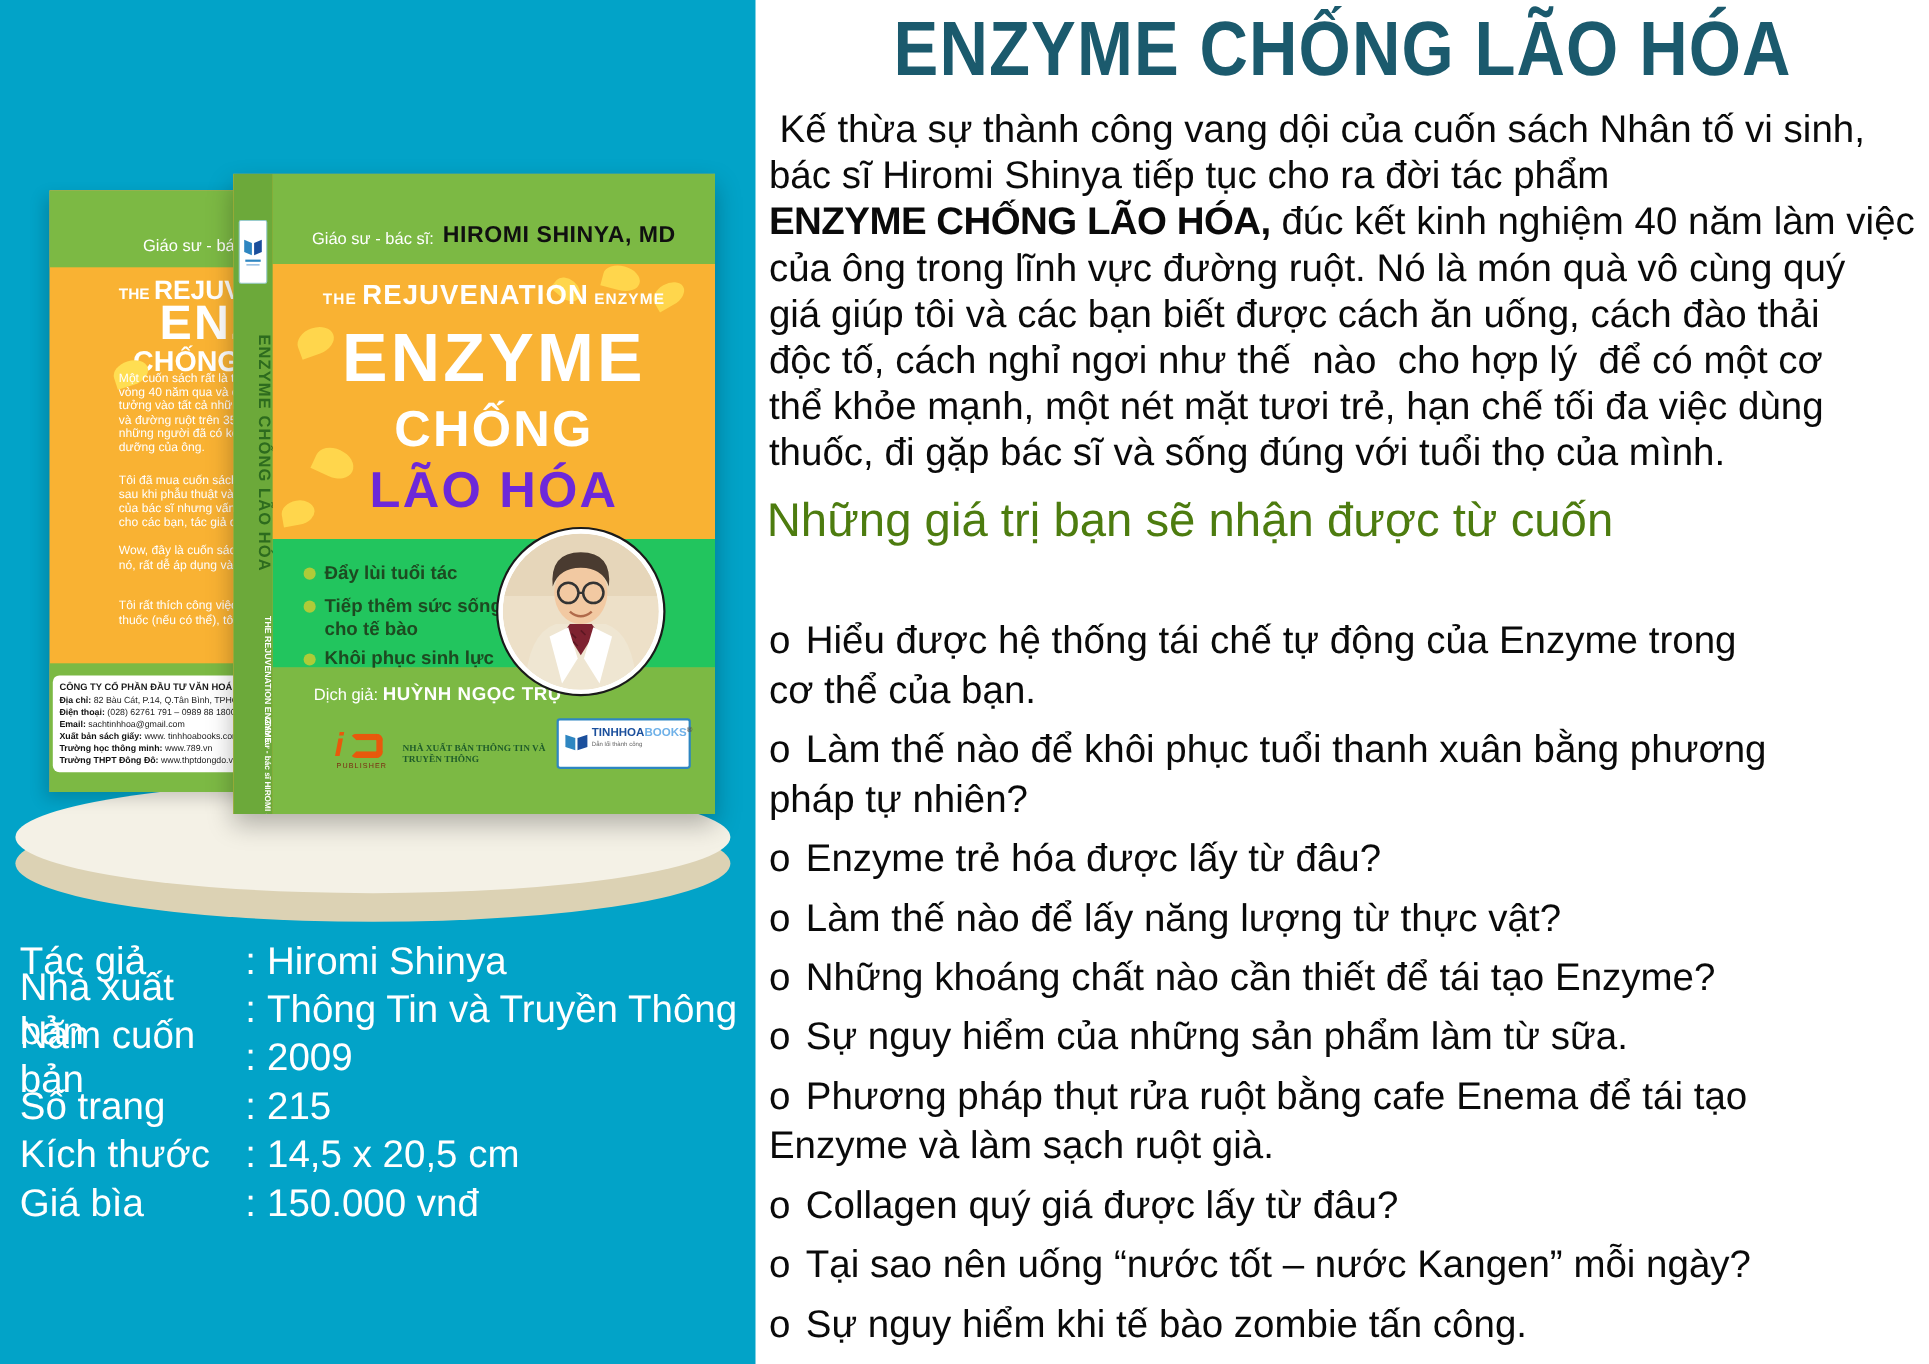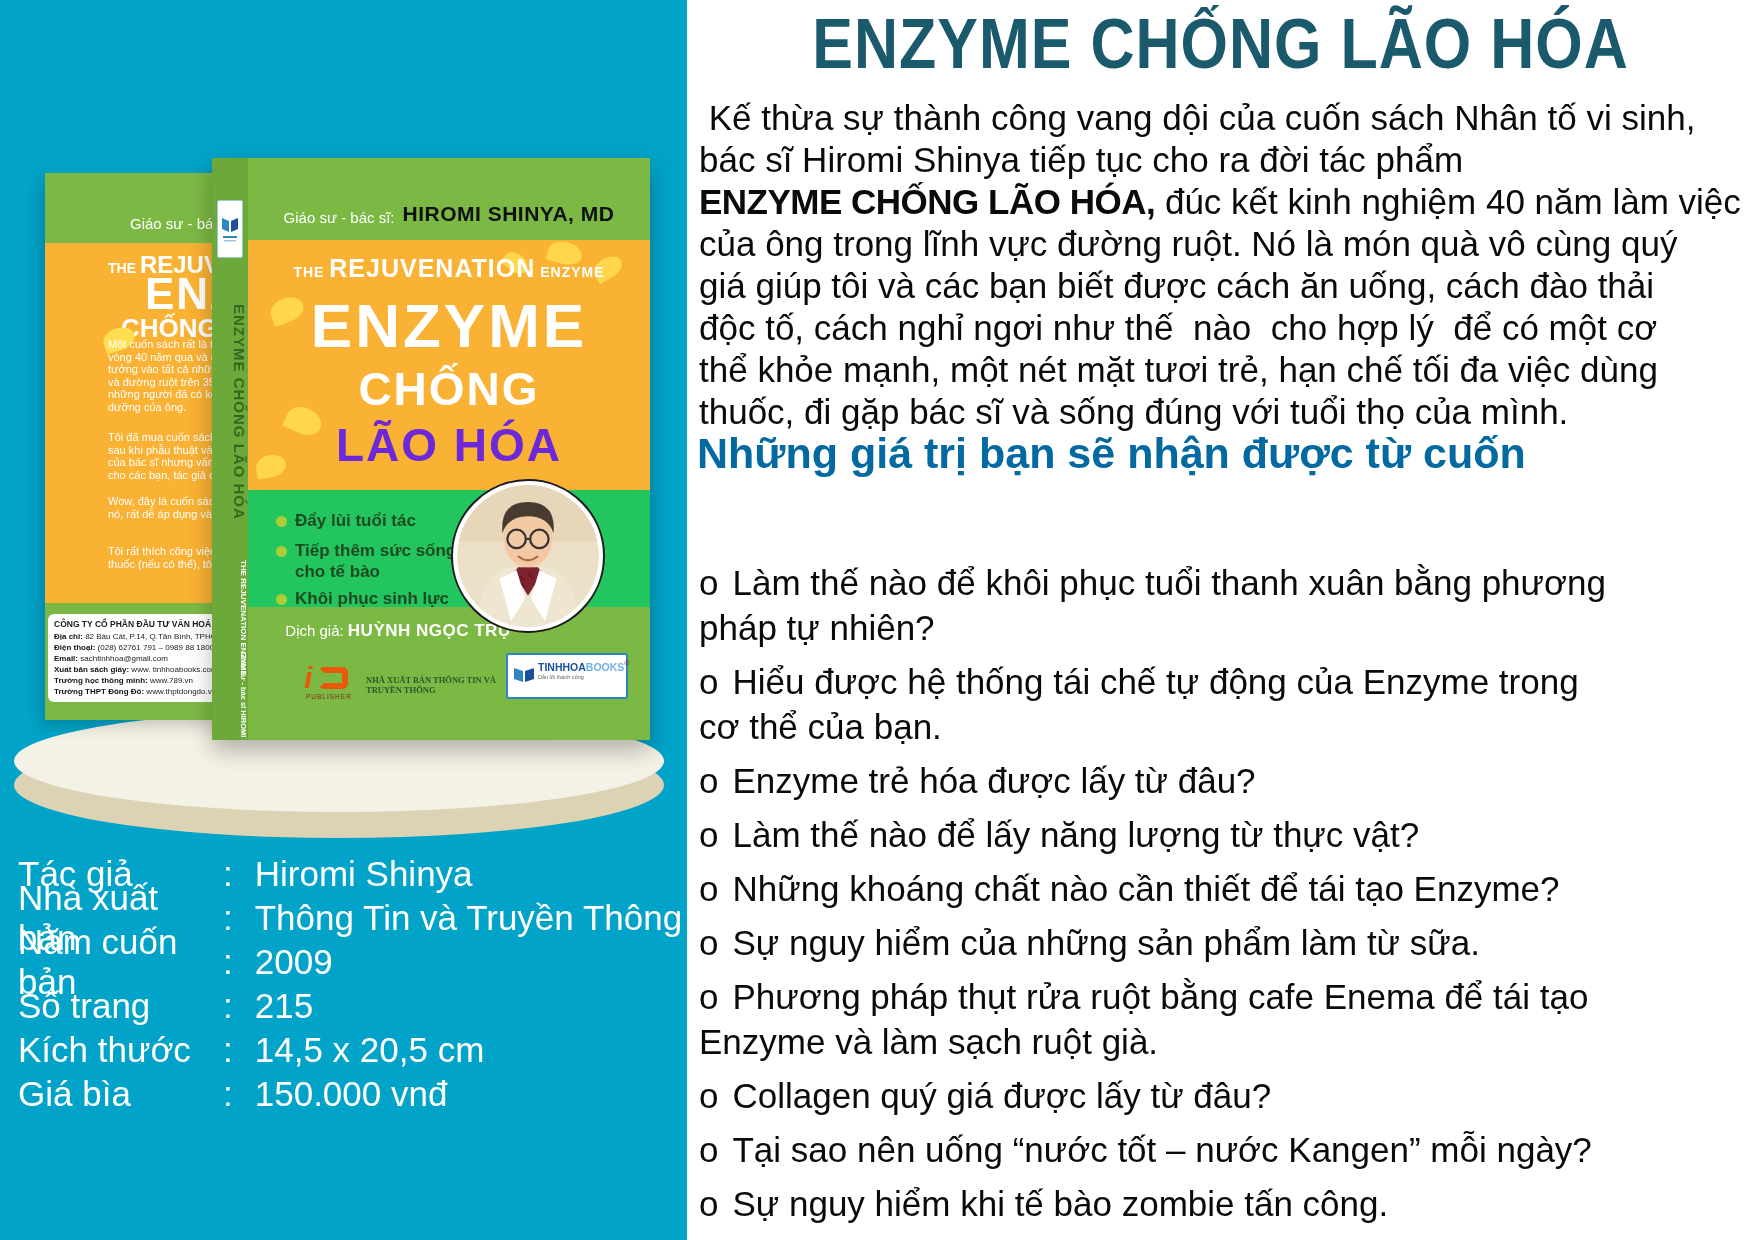--- a/index.html
+++ b/index.html
@@ -91,30 +91,30 @@
   .th-name { font-size:10.5px; font-weight:bold; color:#1B4F9C; white-space:nowrap; }
   .th-name .lt { color:#6FB1E8; }
   .th-reg { font-size:7px; vertical-align:super; color:#555; }
   .th-tag { font-size:5.5px; color:#666; margin-top:1px; }
 
   
   .details { position:absolute; left:18px; top:852px; color:#fff; font-size:35px; }
   .d-row { display:flex; height:44px; align-items:center; }
   .d-label { width:205px; flex:none; }
   .d-colon { flex:none; }
-  .d-value { margin-left:22px; white-space:nowrap;text-align:right; }
+  .d-value { margin-left:10px; white-space:nowrap;text-align:right; }
 
   
   .panel-right { position:absolute; left:687px; top:0; width:1067px; height:1240px; background:#fff; }
   .r-title { position:absolute; left:0; top:4px; width:100%; text-align:center; color:#1B5A6D;
     font-size:61px; font-weight:bold; letter-spacing:1px; transform:scaleY(1.15); transform-origin:top; white-space:nowrap; }
   .r-intro { position:absolute; left:12px; top:97px; width:1050px; color:#0a0a0a; }
   .il { font-size:35px; line-height:42px; white-space:pre-wrap; }
   .il b { letter-spacing:-.5px; }
-  .r-heading { position:absolute; left:10px; top:429px; color:#0369a1; font-size:43px; font-weight:bold; line-height:49px; }
+  .r-heading { position:absolute; left:10px; top:449px; color:#4d7c0f; font-size:43px; font-weight:normal; line-height:49px; }
   .r-list { position:absolute; left:12px; top:560px; width:1048px; color:#0a0a0a; }
   .li { font-size:35px; line-height:45px; margin-bottom:9px; }
   .li .b { margin-right:14px; }
   .li .t { white-space:pre-line; }
 </style>
 </head>
 <body>
 
 <div id="stage">
 
@@ -313,24 +313,24 @@
       <div class="il"><b></b><span>độc tố, cách nghỉ ngơi như thế  nào  cho hợp lý  để có một cơ</span></div>
       <div class="il"><b></b><span>thể khỏe mạnh, một nét mặt tươi trẻ, hạn chế tối đa việc dùng</span></div>
       <div class="il"><b></b><span>thuốc, đi gặp bác sĩ và sống đúng với tuổi thọ của mình.</span></div>
     </div>
 
     <div class="r-heading">
       <div>Những giá trị bạn sẽ nhận được từ cuốn</div>
     </div>
 
     <div class="r-list">
+      <div class="li"><span class="b">o</span><span class="t">Hiểu được hệ thống tái chế tự động của Enzyme trong
+cơ thể của bạn.</span></div>
       <div class="li"><span class="b">o</span><span class="t">Làm thế nào để khôi phục tuổi thanh xuân bằng phương
 pháp tự nhiên?</span></div>
-      <div class="li"><span class="b">o</span><span class="t">Hiểu được hệ thống tái chế tự động của Enzyme trong
-cơ thể của bạn.</span></div>
       <div class="li"><span class="b">o</span><span class="t">Enzyme trẻ hóa được lấy từ đâu?</span></div>
       <div class="li"><span class="b">o</span><span class="t">Làm thế nào để lấy năng lượng từ thực vật?</span></div>
       <div class="li"><span class="b">o</span><span class="t">Những khoáng chất nào cần thiết để tái tạo Enzyme?</span></div>
       <div class="li"><span class="b">o</span><span class="t">Sự nguy hiểm của những sản phẩm làm từ sữa.</span></div>
       <div class="li"><span class="b">o</span><span class="t">Phương pháp thụt rửa ruột bằng cafe Enema để tái tạo
 Enzyme và làm sạch ruột già.</span></div>
       <div class="li"><span class="b">o</span><span class="t">Collagen quý giá được lấy từ đâu?</span></div>
       <div class="li"><span class="b">o</span><span class="t">Tại sao nên uống “nước tốt – nước Kangen” mỗi ngày?</span></div>
       <div class="li"><span class="b">o</span><span class="t">Sự nguy hiểm khi tế bào zombie tấn công.</span></div>
     </div>

